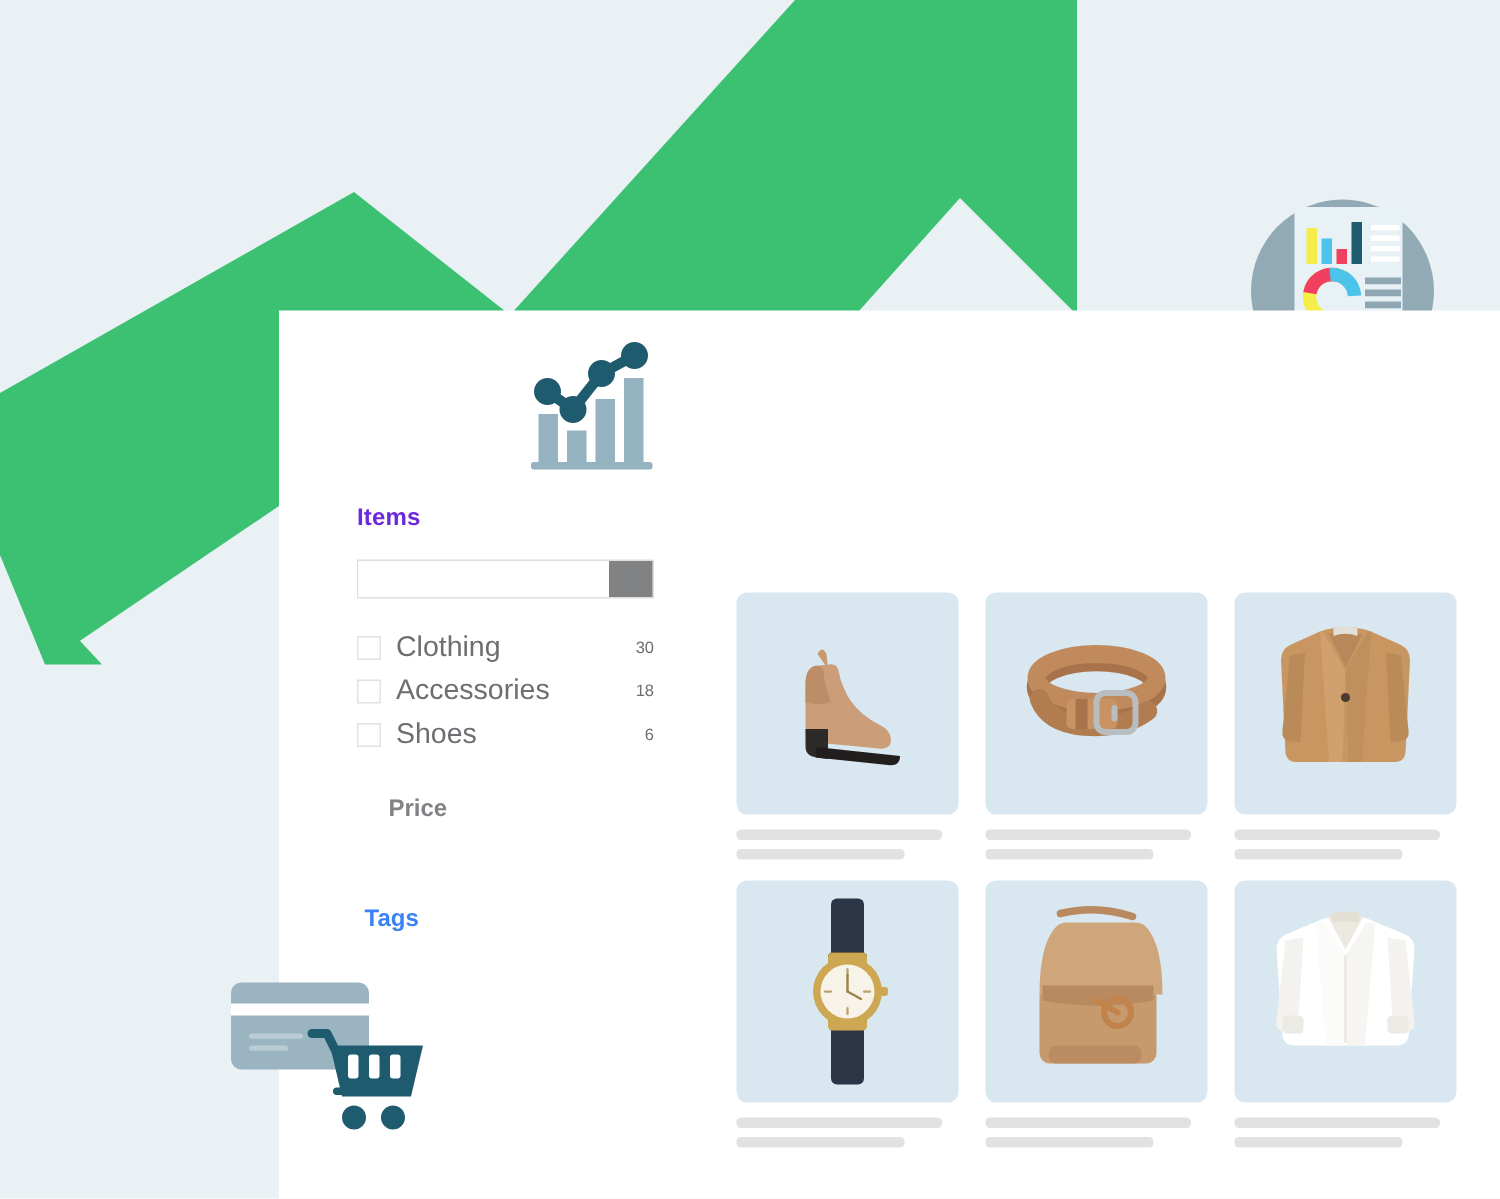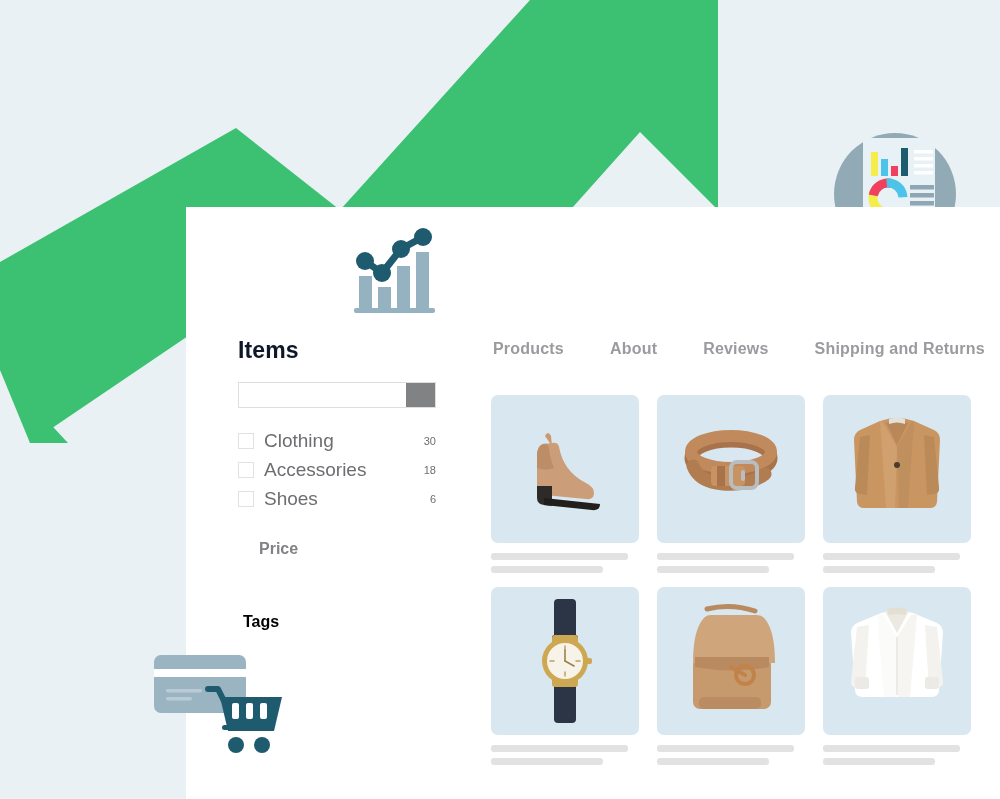--- a/index.html
+++ b/index.html
@@ -58,23 +58,23 @@
 
   
   #sidebar {
     position: absolute;
     left: 52px;
     top: 130px;
     width: 252px;
   }
 
   .sidebar-heading {
-    font-size: 23px;
+    font-size: 16px;
     font-weight: bold;
-    color: #0f172a;
+    color: #6d28d9;
     letter-spacing: .1px;
   }
 
   #items-heading { margin-bottom: 18px; }
 
   
   #search-row {
     display: flex;
     width: 198px;
     height: 26px;
@@ -141,21 +141,21 @@
     font-size: 16px;
     font-weight: bold;
     color: #808285;
     margin-left: 21px;
   }
 
   #tags-heading {
     margin-top: 55px;
     font-size: 16px;
     font-weight: bold;
-    color: #000000;
+    color: #3b82f6;
     margin-left: 5px;
   }
 
   
   #main-nav {
     position: absolute;
     left: 307px;
     top: 133px;
     display: flex;
     align-items: baseline;
@@ -306,26 +306,20 @@
         <span class="facet-checkbox"></span>
         <span class="facet-label">Shoes</span>
         <span class="facet-count">6</span>
       </li>
     </ul>
 
     <h3 id="price-heading">Price</h3>
     <h3 id="tags-heading">Tags</h3>
   </aside>
 
-  <nav id="main-nav">
-    <span class="nav-item">Products</span>
-    <span class="nav-item">About</span>
-    <span class="nav-item">Reviews</span>
-    <span class="nav-item">Shipping and Returns</span>
-  </nav>
 
   <div id="product-grid">
 
     <div class="product-card">
       <div class="product-thumb">
         <svg width="110" height="110" viewBox="0 0 110 110" xmlns="http://www.w3.org/2000/svg">
           <path d="M35 22 q3 -6 6 0 l1 10 z" fill="#c99a72"></path>
           <path d="M33 30 q-6 2 -6 12 l0 32 q0 6 7 7 l42 4 q8 1 8 -6 q0 -6 -8 -10 q-12 -6 -19 -16 q-6 -9 -8 -20 q-1 -5 -7 -4 z" fill="#cb9e79"></path>
           <path d="M33 30 q-6 2 -6 12 l0 12 q9 3 17 0 q-4 -9 -5 -20 q-1 -5 -6 -4 z" fill="#bd8d68"></path>
           <path d="M27 72 l0 12 q0 6 7 7 l8 1 l0 -20 z" fill="#2e2a28"></path>

